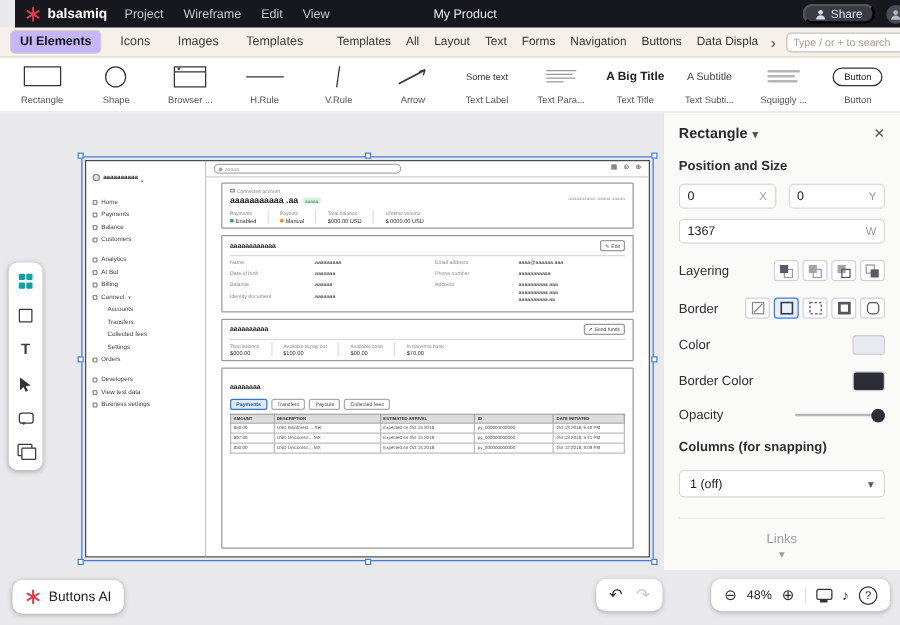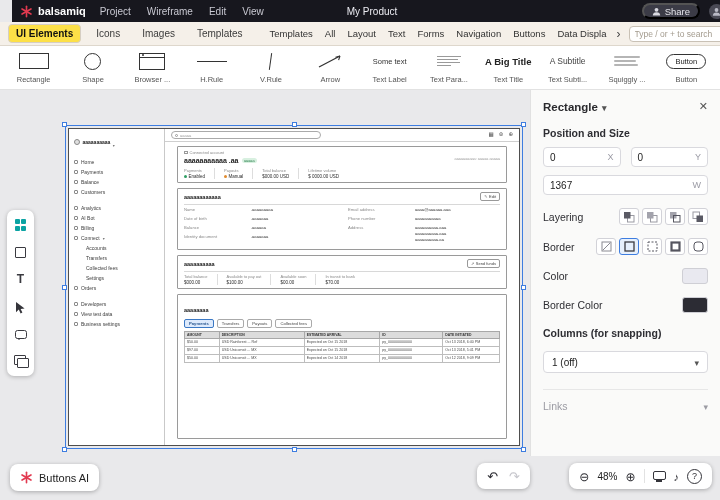--- a/index.html
+++ b/index.html
@@ -11,21 +11,21 @@
   .menus{display:flex;gap:16px;}
   .menu-item{color:#c9c9d2;font-size:10px;}
   .tb-title{position:absolute;left:50%;transform:translateX(-50%);color:#ececf2;font-size:10px;}
   .tb-right{margin-left:auto;display:flex;align-items:center;gap:9px;}
   .share-btn{display:flex;align-items:center;gap:4px;background:#3b3b46;border-radius:9px;height:16px;padding:0 8px;color:#e4e4ea;font-size:9.5px;}
   .avatar{width:15px;height:15px;border-radius:50%;background:#4a4a55;display:flex;align-items:center;justify-content:center;overflow:hidden;}
 
   
   .libbar{position:absolute;top:22px;left:0;width:720px;height:24px;background:#f5f0e9;border-bottom:1px solid #ded7cc;display:flex;align-items:center;padding:0 8px;gap:8px;z-index:39;}
   .lib-tab{font-size:10px;color:#3b3b3b;padding:3px 7px;border-radius:4px;white-space:nowrap;}
-  .lib-tab.active{background:#fde047;border:1px solid #d6cec2;font-weight:bold;color:#111;}
+  .lib-tab.active{background:#c4b5fd;border:1px solid #d6cec2;font-weight:bold;color:#111;}
   .lib-cats{display:flex;gap:12px;margin-left:12px;}
   .lib-cat{font-size:9.5px;color:#333;white-space:nowrap;}
   .more-chev{font-size:12px;color:#444;margin-left:2px;}
   .more-chev::after{content:"\203A";}
   .lib-search{margin-left:auto;width:110px;height:16px;border:1px solid #c9c1b5;border-radius:4px;background:#fff;font-size:8.5px;padding:0 5px;color:#333;font-family:"Liberation Sans",sans-serif;}
   .lib-search::placeholder{color:#a39b8e;}
 
   
   .palette{position:absolute;top:46px;left:0;width:720px;height:44px;background:#fff;border-bottom:1px solid #e2e2e2;display:flex;padding:2px 4px;z-index:38;}
   .pal-item{flex:1;display:flex;flex-direction:column;align-items:center;justify-content:flex-end;padding-bottom:3px;}
@@ -143,21 +143,21 @@
   .ins-row{display:flex;align-items:center;justify-content:space-between;margin-top:13px;}
   .ins-label{font-size:10.5px;color:#2e2e33;}
   .icon-btns{display:flex;gap:3px;}
   .icon-btn{width:20px;height:17px;border:1px solid #d2d2d8;border-radius:3px;background:#fff;display:flex;align-items:center;justify-content:center;}
   .icon-btn.selected{border-color:#3e7de0;background:#e7f0fc;}
   .swatch{width:26px;height:16px;border-radius:3px;border:1px solid #cfcfd5;}
   .slider{width:72px;height:12px;position:relative;display:flex;align-items:center;}
   .slider .track{width:100%;height:2px;background:#b5b5bc;border-radius:1px;}
   .slider .knob{position:absolute;right:0;width:11px;height:11px;border-radius:50%;background:#2e2e36;}
   .ins-select{margin-top:8px;height:22px;background:#fff;border:1px solid #d9d9de;border-radius:4px;display:flex;align-items:center;justify-content:space-between;padding:0 8px;font-size:10px;color:#222;}
-  .ins-links{margin-top:16px;padding-top:10px;border-top:1px solid #e7e7e7;display:flex;justify-content:space-between;align-items:center;color:#9b9ba3;font-size:10.5px;}
+  .ins-links{margin-top:16px;padding-top:10px;border-top:1px solid #e7e7e7;display:flex;justify-content:space-between;align-items:center;color:#9b9ba3;font-size:10.5px;flex-direction:column;}
   .chev-gray::after{content:"\25BE";font-size:9px;color:#9b9ba3;}
 
   
   .pill{position:absolute;background:#fff;border-radius:8px;box-shadow:0 1px 4px rgba(0,0,0,.28);display:flex;align-items:center;z-index:45;}
   .ai-pill{left:10px;bottom:9px;height:27px;padding:0 10px;gap:6px;}
   .ai-label{font-size:11px;color:#222;}
   .undo-pill{right:190px;bottom:11px;height:26px;padding:0 10px;gap:11px;}
   .undo::after{content:"\21B6";font-size:13px;color:#2f2f35;}
   .redo::after{content:"\21B7";font-size:13px;color:#c6c6cc;}
   .zoom-pill{right:8px;bottom:11px;height:26px;padding:0 10px;gap:8px;}
@@ -698,20 +698,27 @@
   <div class="ins-row">
     <span class="ins-label">Color</span>
     <span class="swatch" style="background: rgb(233, 233, 240);"></span>
   </div>
 
   <div class="ins-row">
     <span class="ins-label">Border Color</span>
     <span class="swatch" style="background: rgb(44, 44, 52);"></span>
   </div>
 
+  <div class="ins-row">
+    <span class="ins-label">Opacity</span>
+    <div class="slider">
+      <div class="track"></div>
+      <div class="knob"></div>
+    </div>
+  </div>
 
   <div class="ins-section-label" style="margin-bottom:12px">Columns (for snapping)</div>
   <div class="ins-select">
     <span>1 (off)</span>
     <span class="chev-sm"></span>
   </div>
 
   <div class="ins-links">
     <span>Links</span>
     <span class="chev-gray"></span>

